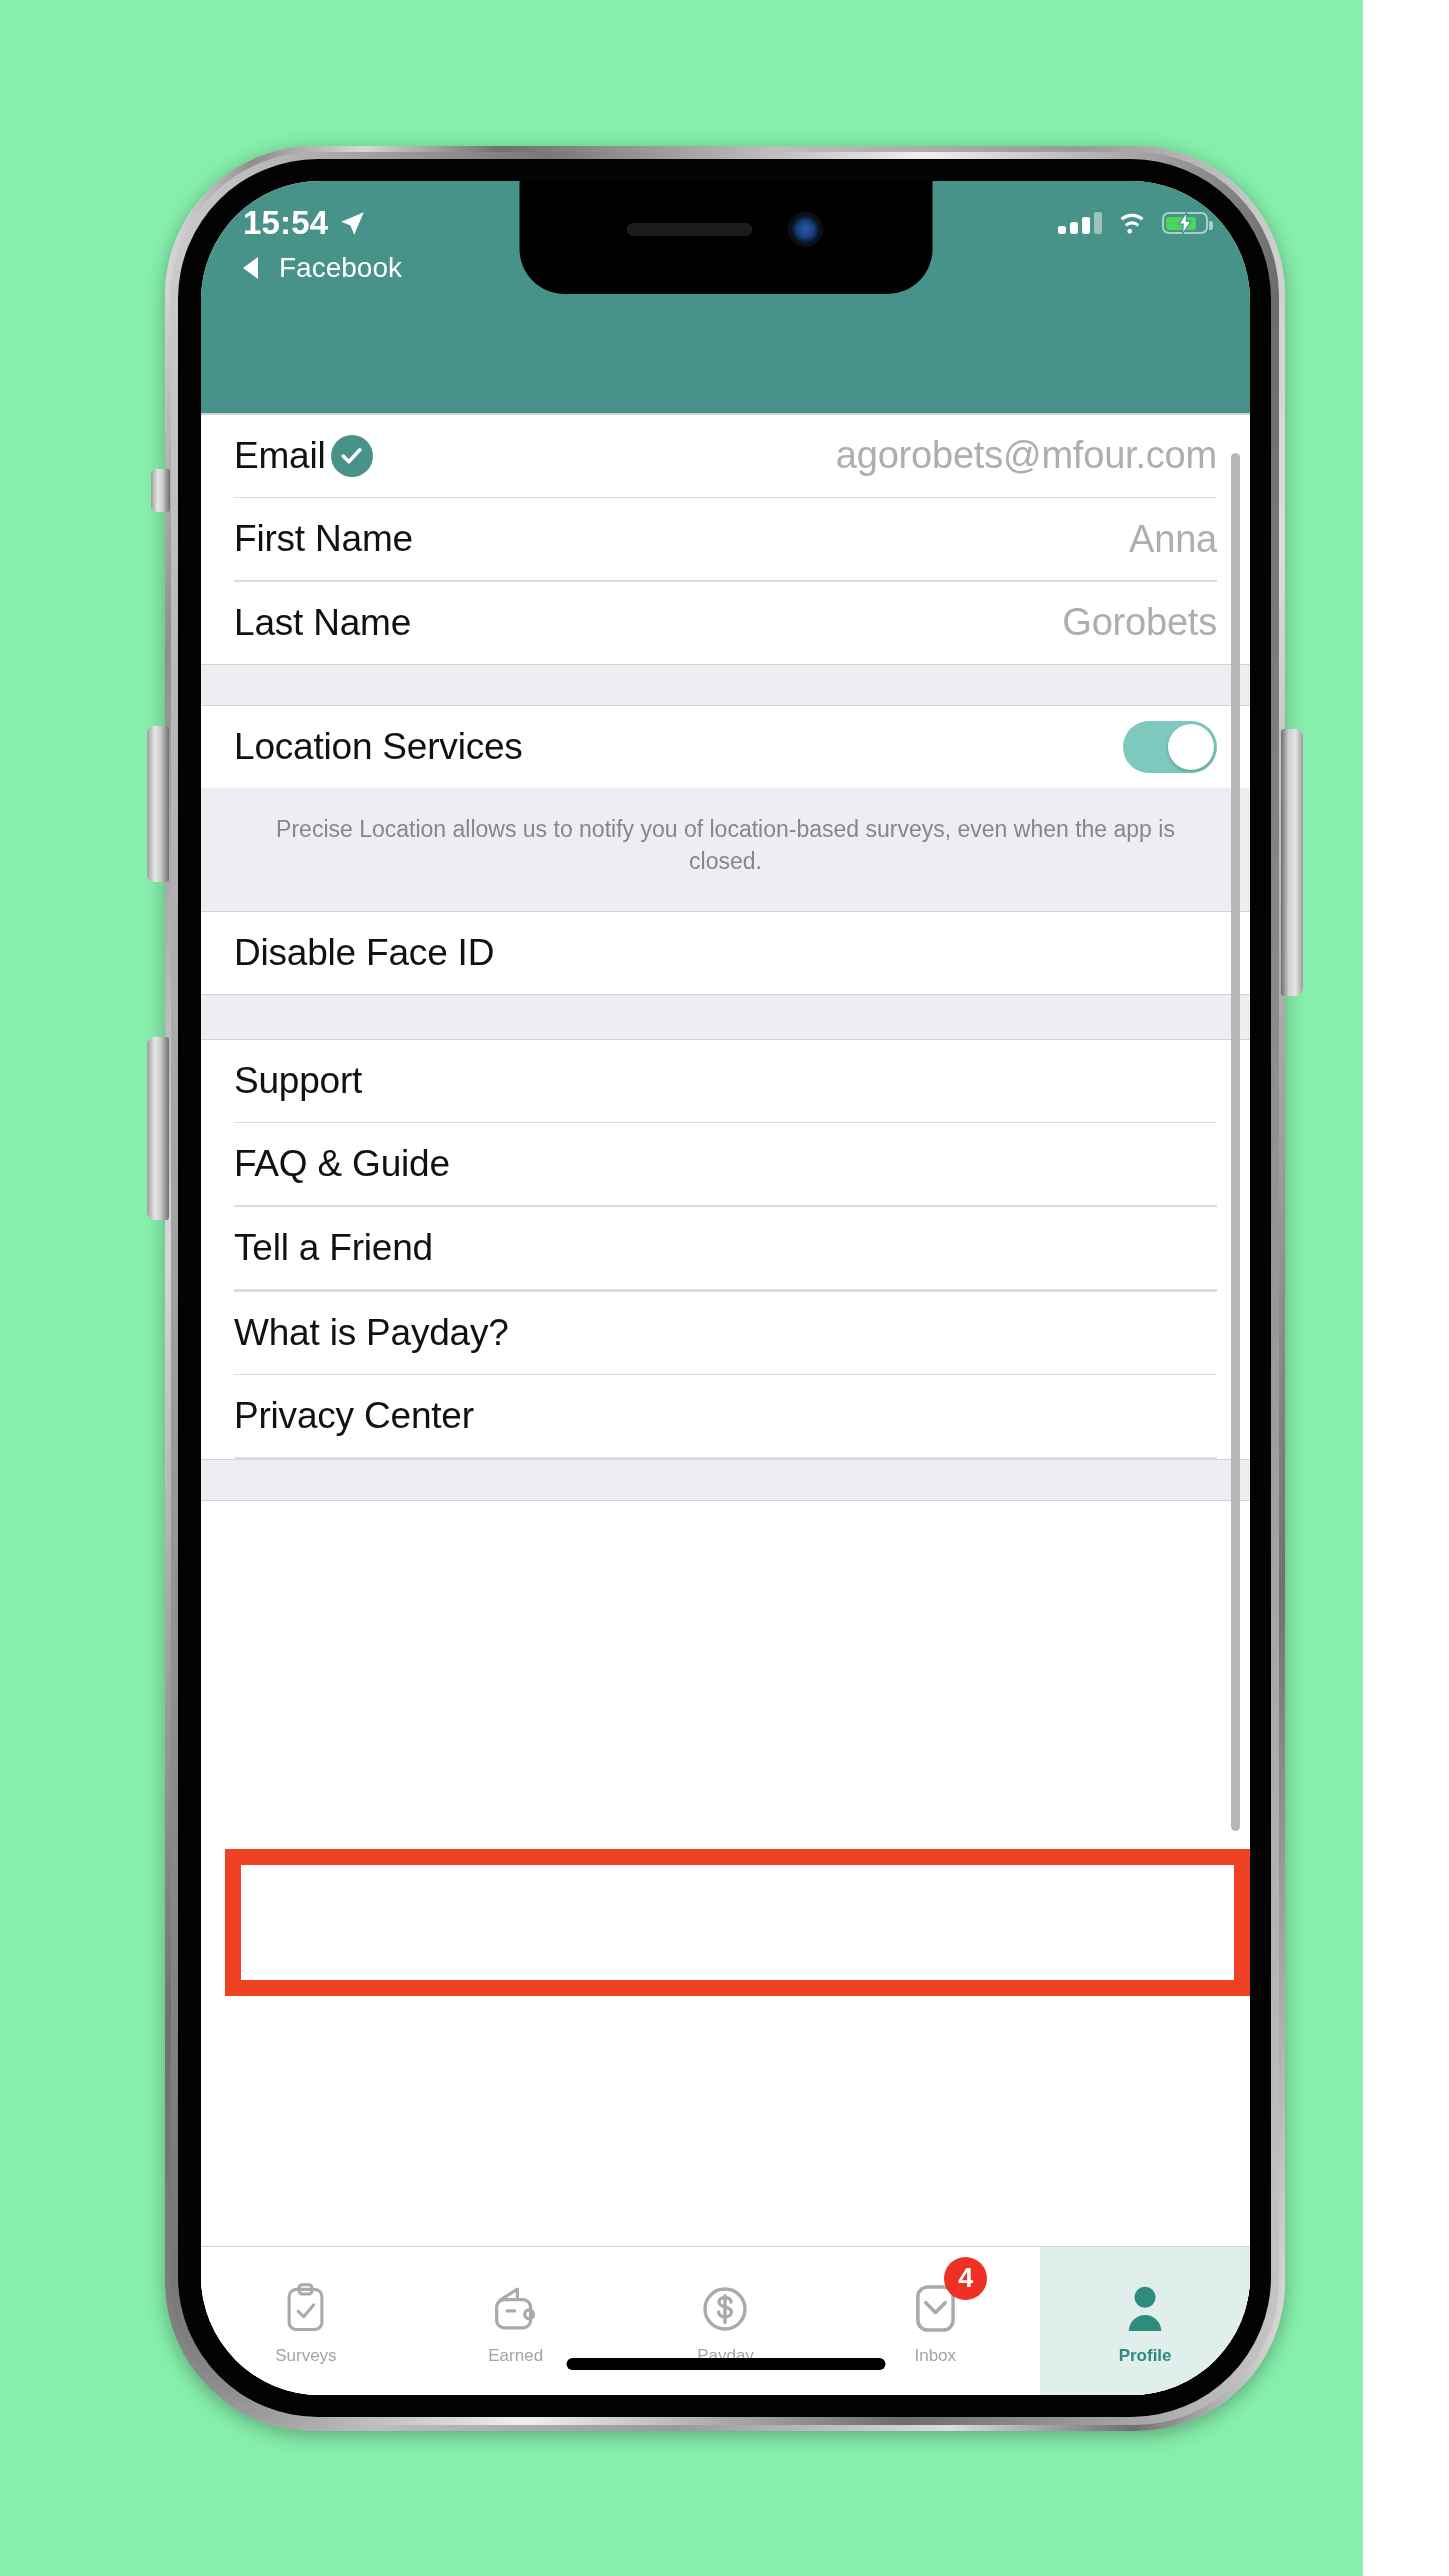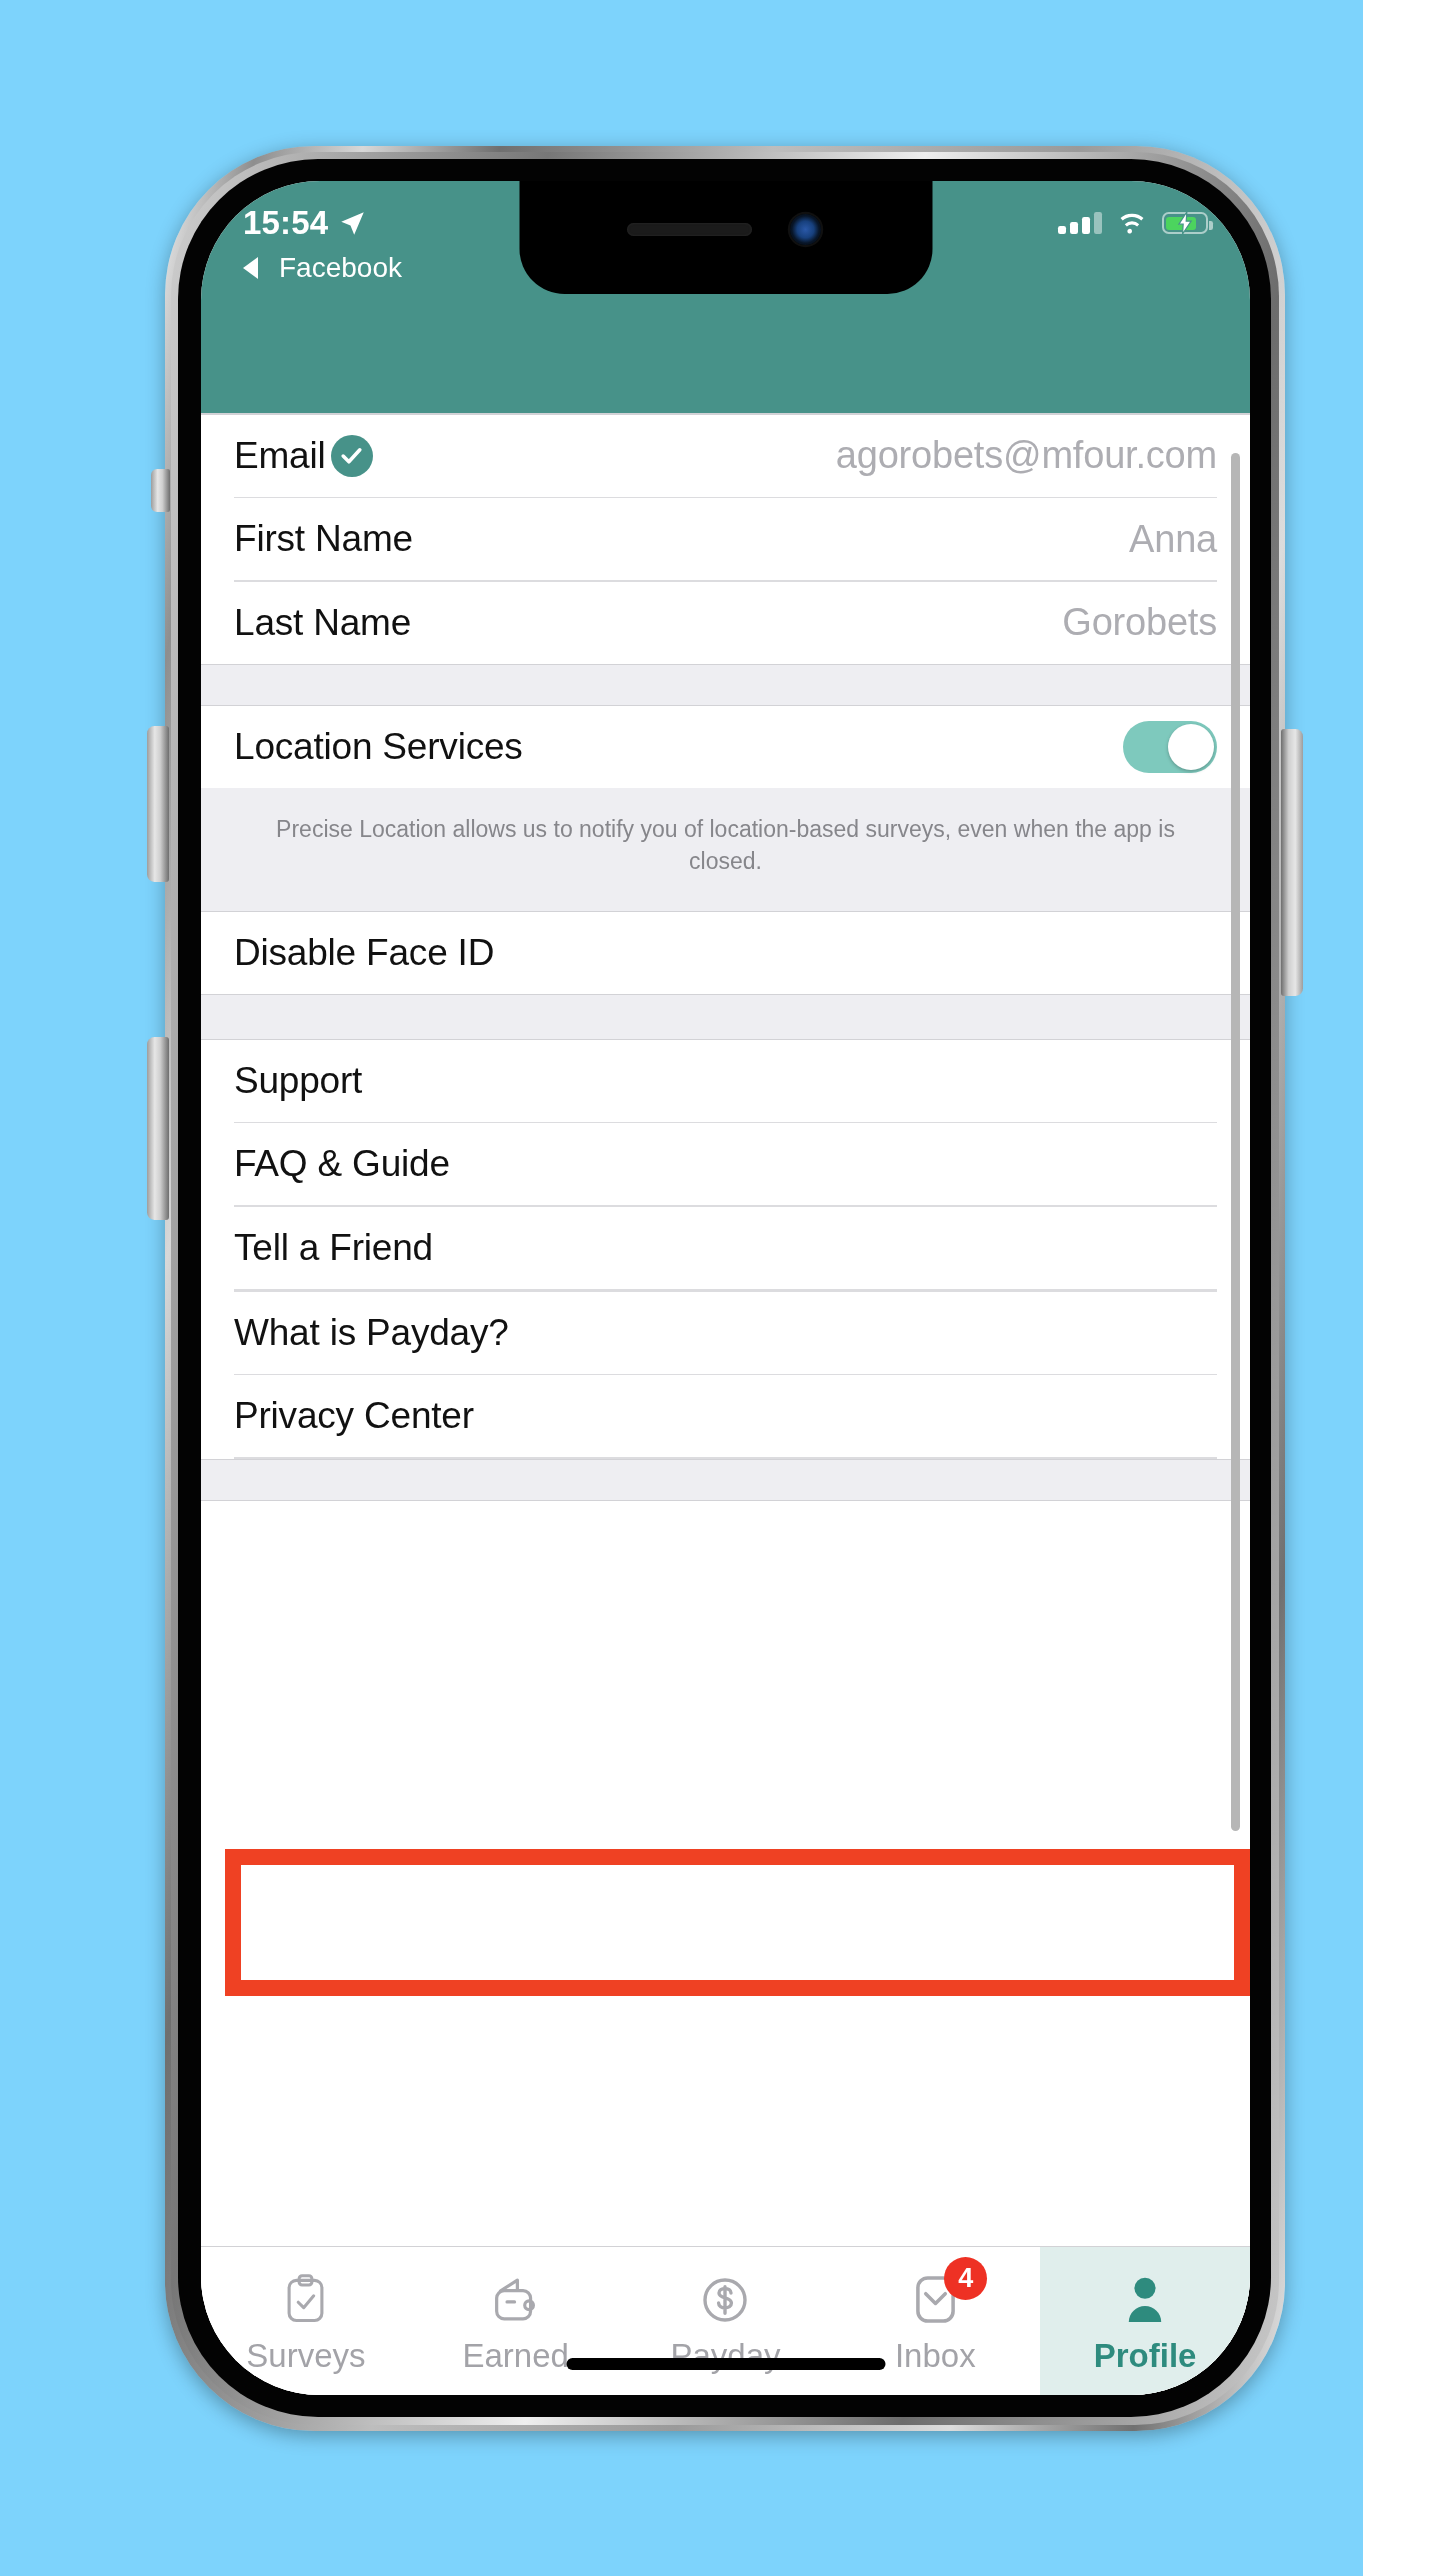--- a/index.html
+++ b/index.html
@@ -4,21 +4,21 @@
 <style>
   * { margin:0; padding:0; box-sizing:border-box; }
   html,body {
     width:1450px; height:2576px;
     background:#ffffff;
     font-family:"Liberation Sans", sans-serif;
     overflow:hidden;
   }
 
   
-  #stage { position:relative; width:1363px; height:2576px; background:#7dd3fc; }
+  #stage { position:relative; width:1363px; height:2576px; background:#86efac; }
 
   .phone-outer{
     position:absolute;
     left:165px; top:146px;
     width:1120px; height:2285px;
     border-radius:149px;
     background:linear-gradient(100deg,#f2f2f2 0%,#8e8e8e 6%,#d8d8d8 13%,#6f6f6f 22%,#bdbdbd 40%,#9a9a9a 60%,#dcdcdc 78%,#707070 90%,#eaeaea 100%);
     box-shadow:0 4.5px 19.3px rgba(0,0,0,.30);
   }
   .phone-mid{
@@ -172,21 +172,21 @@
   .tabbar{
     position:absolute; left:0; bottom:0; width:100%; height:149px;
     background:#fff; border-top:1.5px solid #d2d2d6;
     display:flex; z-index:15;
   }
   .tab{
     flex:1; display:flex; flex-direction:column; align-items:center; justify-content:center;
     gap:10.4px; position:relative; padding-top:6px;
   }
   .tab.active{ background:#e0eeec; }
-  .tab-label{ font-size:33px; color:#a3a3a8; }
+  .tab-label{ font-size:17px; color:#a3a3a8; }
   .tab.active .tab-label{ color:#2e8b7e; font-weight:600; }
   .tab-icon{ width:53px; height:53px; display:flex; align-items:center; justify-content:center; }
   .badge{
     position:absolute; top:10.4px; left:50%; margin-left:9px;
     min-width:43px; height:43px; border-radius:21.5px; background:#ee3124;
     color:#fff; font-size:27px; font-weight:600;
     display:flex; align-items:center; justify-content:center; padding:0 6px;
   }
   .home-indicator{
     position:absolute; left:50%; transform:translateX(-50%); bottom:25px;

